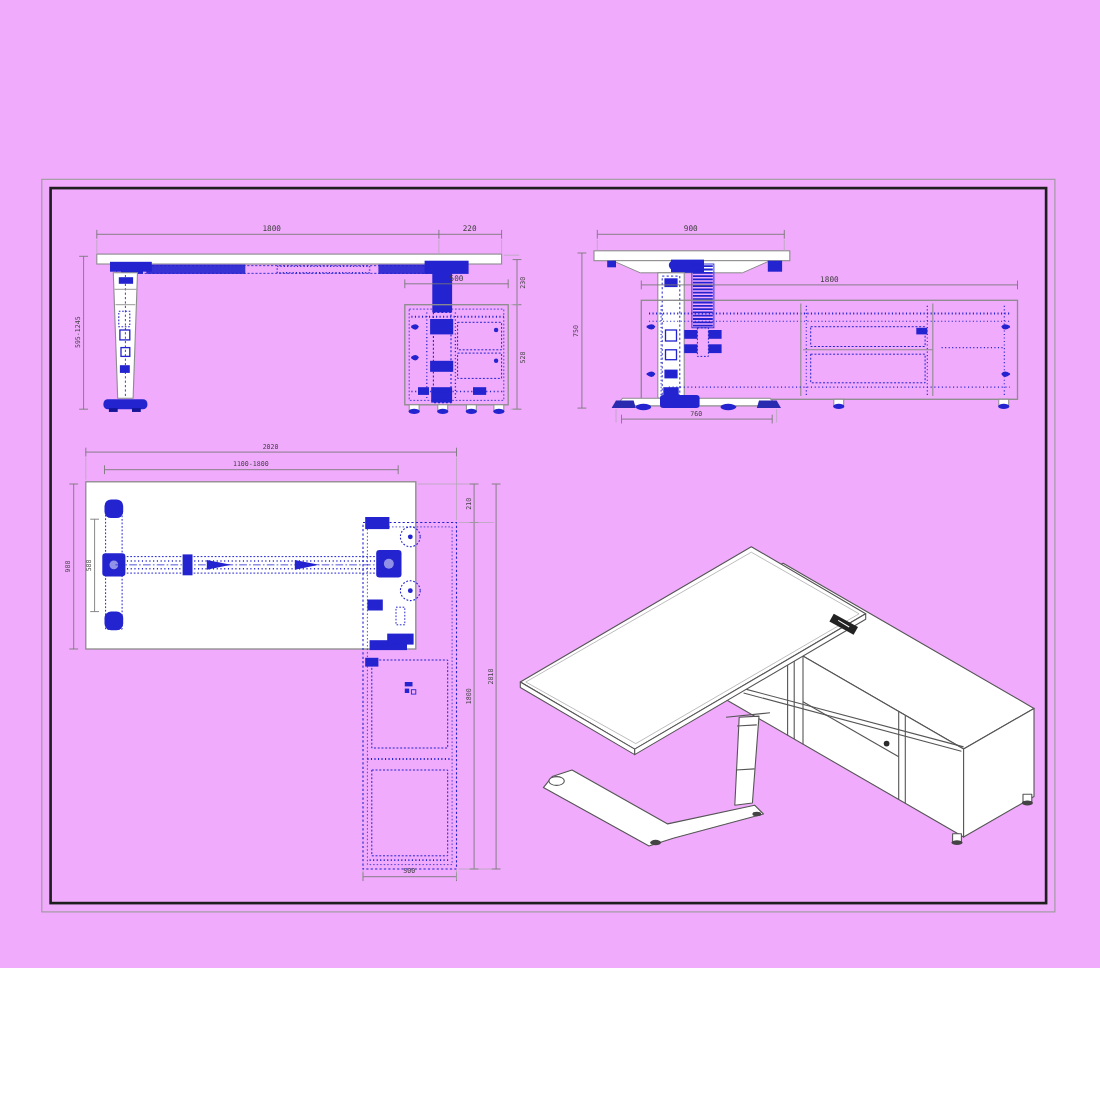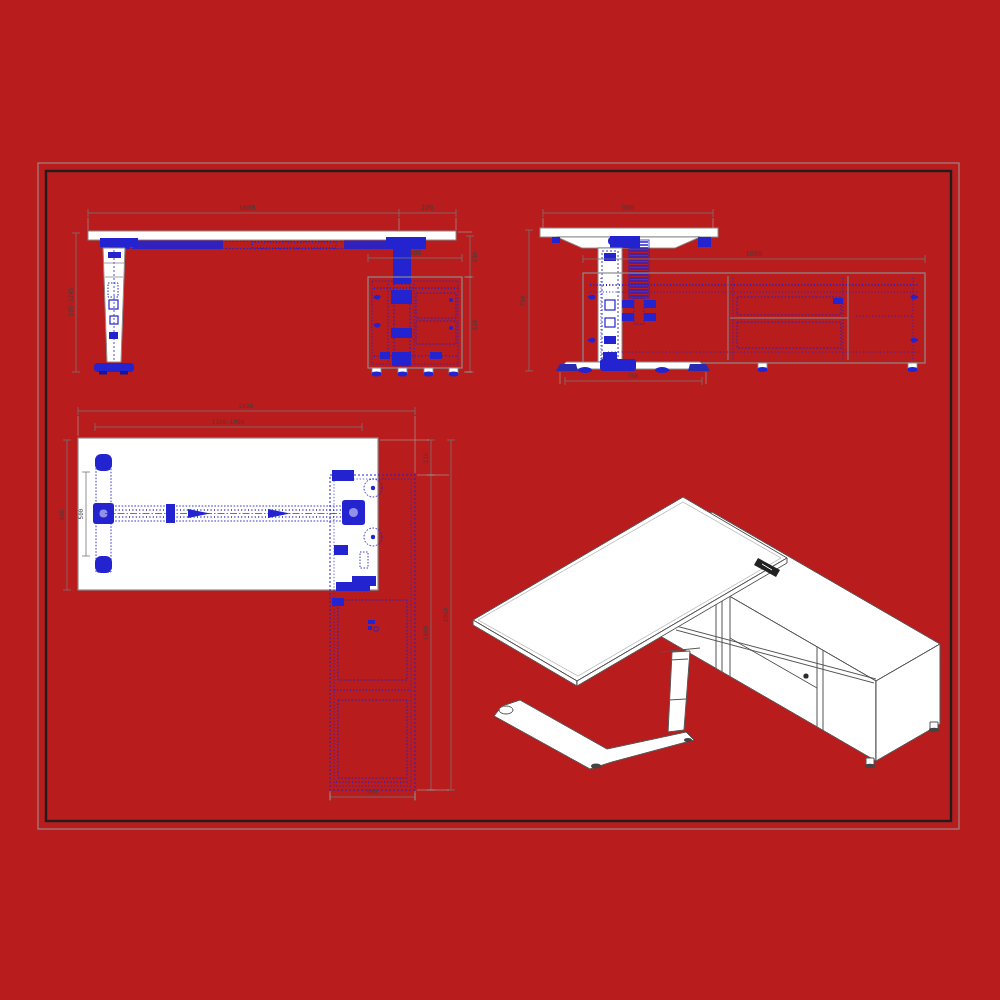--- a/index.html
+++ b/index.html
@@ -1,16 +1,16 @@
 <!DOCTYPE html>
 <html><head>
 <meta charset="utf-8">
 <style>
   html,body{margin:0;padding:0;background:#ffffff;}
-  .sheet{position:relative;width:1000px;height:1000px;background:#b91c1c;overflow:hidden;
+  .sheet{position:relative;width:1000px;height:880px;background:#f0abfc;overflow:hidden;
          font-family:"DejaVu Sans Mono","Liberation Mono",monospace;}
   svg{position:absolute;left:0;top:0;}
   text{font-family:"DejaVu Sans Mono","Liberation Mono",monospace;fill:#3f3f3f;}
   .dim{font-size:7px;}
   .dimsm{font-size:6px;}
 </style>
 </head>
 <body>
 
 <div class="sheet">

